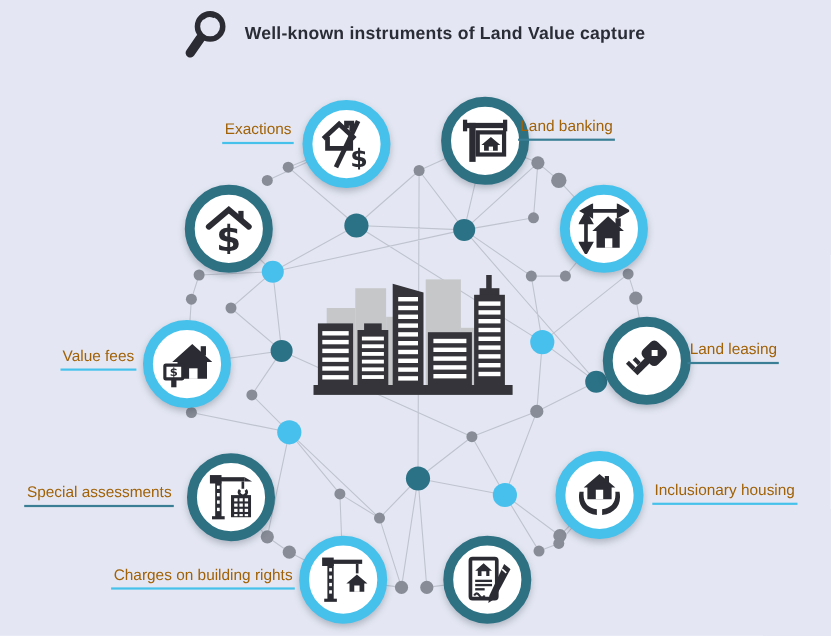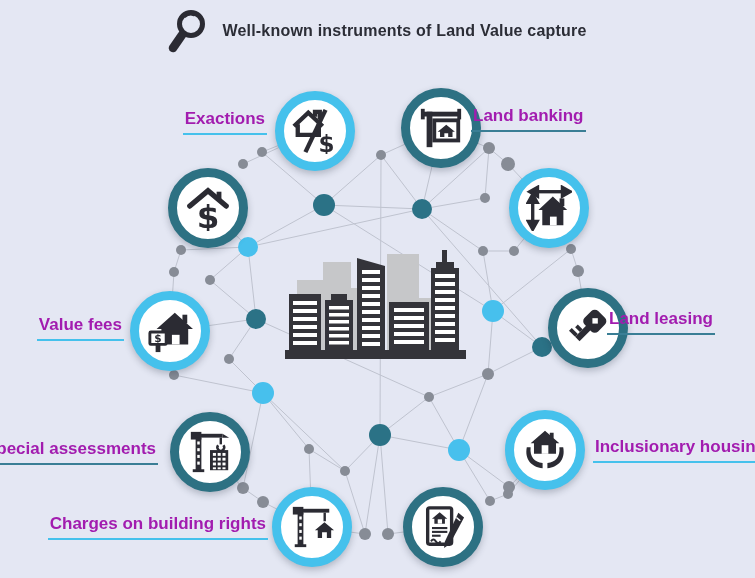--- a/index.html
+++ b/index.html
@@ -6,41 +6,41 @@
   html,body{width:755px;height:578px}
   body{font-family:"Liberation Sans",sans-serif;overflow:hidden}
   .stage{position:relative;width:755px;height:578px;background:#e4e7f3;overflow:hidden}
   .net{position:absolute;left:0;top:0;z-index:1}
   .city{position:absolute;left:283px;top:240px;z-index:2}
   .title-bar{position:absolute;top:8px;left:0;width:100%;display:flex;justify-content:center;align-items:center;gap:14px;z-index:6}
   .title{font-size:16px;font-weight:bold;color:#2b2d36;letter-spacing:.2px}
   .circle{position:absolute;width:80px;height:80px;border-radius:50%;background:#fff;display:flex;align-items:center;justify-content:center;z-index:4;box-shadow:0 3px 7px rgba(40,50,70,.28)}
   .ring-light{border:9px solid #45c1ec}
   .ring-dark{border:9px solid #2d7183}
-  .label{position:absolute;z-index:5;font-size:17px;font-weight:bold;color:#a21caf;padding:0 2px 4px 2px;white-space:nowrap}
+  .label{position:absolute;z-index:5;font-size:14px;font-weight:normal;color:#a16207;padding:0 2px 4px 2px;white-space:nowrap}
   .u-light{border-bottom:2.5px solid #45c1ec}
   .u-dark{border-bottom:2.5px solid #3a7e95}
   
   .c-exactions{left:275px;top:91px}
   .c-banking{left:401px;top:88px}
   .c-lvt{left:168px;top:168px}
   .c-readjust{left:509px;top:168px}
   .c-impact{left:130px;top:291px}
   .c-leasing{left:548px;top:288px}
   .c-special{left:170px;top:412px}
   .c-inclusionary{left:505px;top:410px}
   .c-charges{left:272px;top:487px}
   .c-transfer{left:403px;top:487px}
   
   .l-exactions{right:488px;top:109px}
   .l-banking{left:471px;top:106px}
   .l-lvt{right:595px;top:192px}
   .l-readjust{left:594px;top:192px}
   .l-impact{right:631px;top:315px}
-  .l-leasing{left:607px;top:309px}
+  .l-leasing{left:625px;top:309px}
   .l-special{right:597px;top:439px}
   .l-inclusionary{left:593px;top:437px}
   .l-charges{right:487px;top:514px}
   .l-transfer{left:493px;top:512px}
 </style>
 </head>
 <body>
 
 <div class="stage">
 

